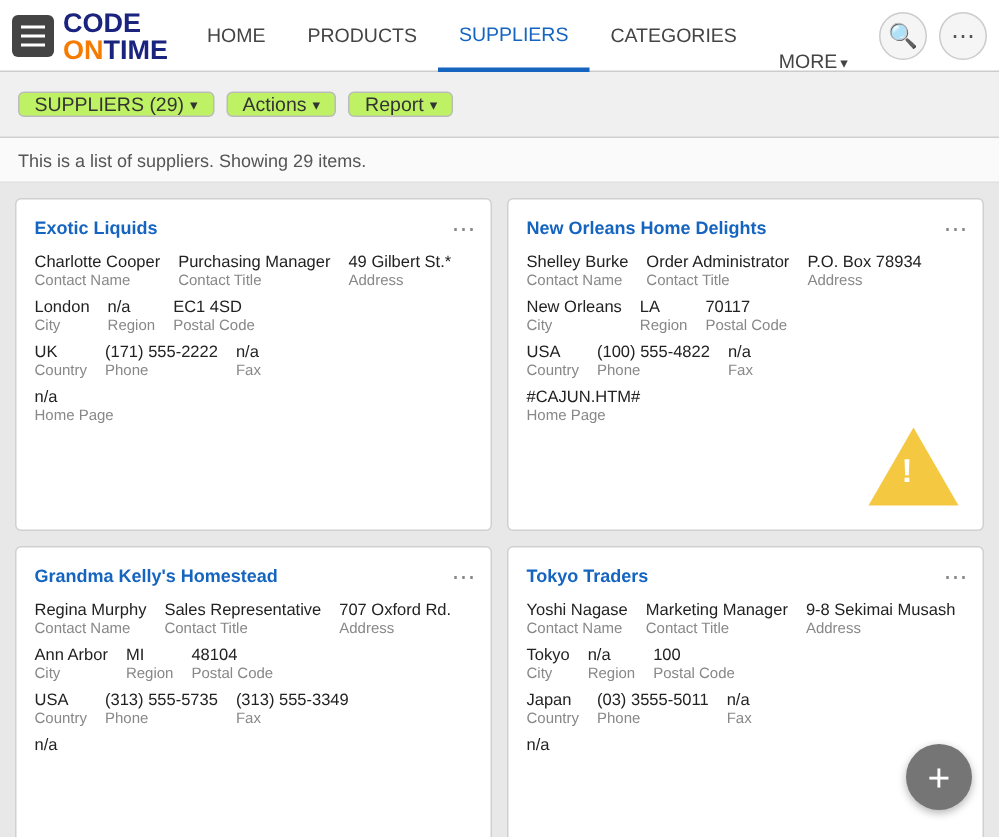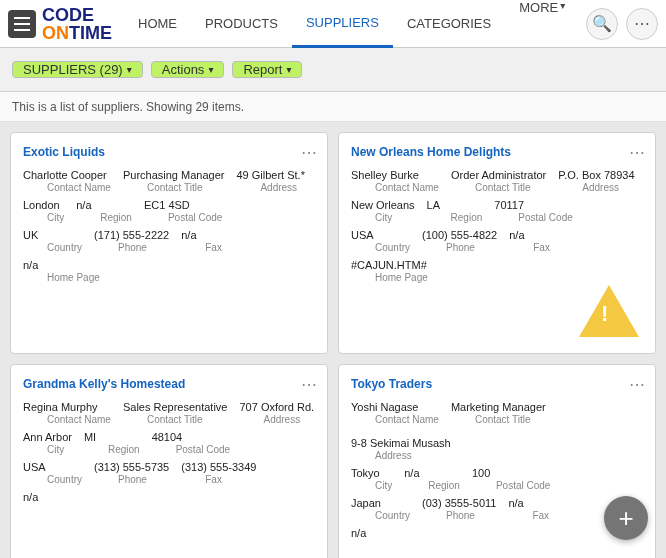--- a/index.html
+++ b/index.html
@@ -52,21 +52,21 @@
       display: flex;
       align-items: center;
       text-decoration: none;
       font-weight: 500;
     }
     .nav-link.active {
       color: #1565c0;
       border-bottom: 3px solid #1565c0;
     }
     .nav-link-more {
-      display: flex; align-items: flex-start; gap: 2px;
+      display: flex; align-items: flex-end; gap: 2px;
     }
     .nav-right {
       display: flex; align-items: center; gap: 8px;
     }
     .nav-icon-btn {
       width: 32px; height: 32px;
       border-radius: 50%;
       border: 1px solid #ccc;
       background: #f5f5f5;
       display: flex; align-items: center; justify-content: center;
@@ -158,21 +158,20 @@
     }
     .field-value {
       font-size: 11px;
       color: #222;
       font-weight: 500;
     }
     .field-label {
       font-size: 10px;
       color: #888;
       margin-top: 1px;
-      margin-left: 24px;
     }
     .warning-icon {
       position: absolute;
       bottom: 16px; right: 16px;
       width: 60px; height: 52px;
     }
     .warning-triangle {
       width: 0; height: 0;
       border-left: 30px solid transparent;
       border-right: 30px solid transparent;

